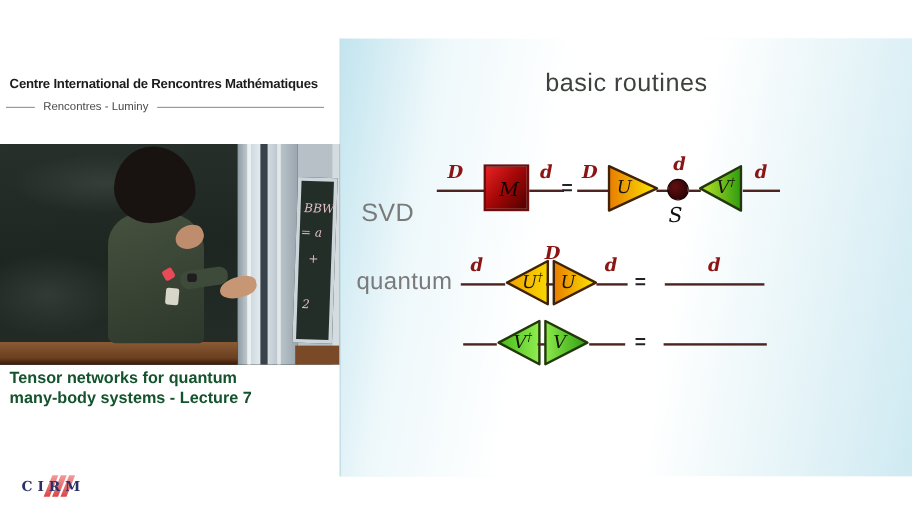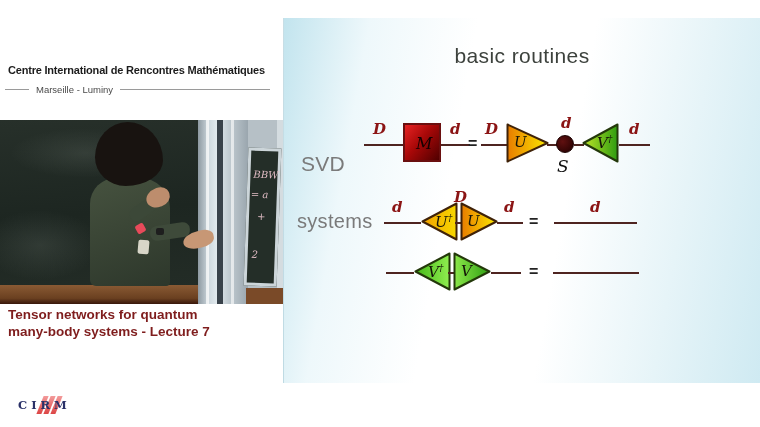--- a/index.html
+++ b/index.html
@@ -10,21 +10,21 @@
   
   #institute { position:absolute; left:8px; top:64px; width:275px; white-space:nowrap;
     font-size:11px; font-weight:700; letter-spacing:-0.2px; color:#1c1c1c; }
   #location-row { position:absolute; left:5px; top:84px; width:265px; display:flex; align-items:center; gap:7px; }
   #location-row .rule { height:1px; background:#9a9a9a; }
   #location-row .rule.short { width:24px; }
   #location-row .rule.long { flex:1; }
   #location { font-size:9.5px; color:#4a4a4a; white-space:nowrap; }
 
   #lecture-title { position:absolute; left:8px; top:306px; font-size:13.5px; font-weight:700;
-    color:#7f1d1d; line-height:17px; }
+    color:#14532d; line-height:17px; }
   #speaker { position:absolute; left:8px; top:343px; font-size:12.5px; color:#63676e; }
 
   
   #logo { position:absolute; left:18px; top:396px; width:60px; height:20px; }
   #logo .slash { position:absolute; top:0; width:5px; height:18px; transform:skewX(-22deg);
     background:linear-gradient(180deg,#f29090,#d83030); opacity:0.9; }
   #logo .letters { position:absolute; left:0; top:2px; z-index:2; font-family:"DejaVu Serif",serif;
     font-weight:700; font-size:11.5px; letter-spacing:4px; color:var(--logo_navy,#2a3168); }
 
   
@@ -62,21 +62,21 @@
     transform:rotate(-8deg); border-radius:7px; }
   .hand-out { position:absolute; left:183px; top:111px; width:31px; height:17px; background:#c79775;
     border-radius:60% 40% 50% 50%; transform:rotate(-12deg); }
   .wristband { position:absolute; left:136px; top:104px; width:9px; height:9px; background:#e84a5a;
     transform:rotate(-30deg); border-radius:2px; }
   .watch { position:absolute; left:156px; top:108px; width:8px; height:7px; background:#1e1e1e; border-radius:2px; }
   .badge { position:absolute; left:138px; top:120px; width:11px; height:14px; background:#d8d6c8;
     transform:rotate(5deg); border-radius:2px; }
 
   
-  #slide { position:absolute; left:283px; top:18px; width:477px; height:365px;
+  #slide { position:absolute; left:283px; top:32px; width:477px; height:365px;
     border-left:1px solid rgba(160,190,200,0.35);
     background:linear-gradient(100deg,#c2e4ee 0%, #eef8fb 16%, #ffffff 36%, #ffffff 58%, #e6f4f8 80%, #cfeaf2 100%); }
   #slide-title { position:absolute; left:0; right:0; top:26px; text-align:center;
     font-size:21px; letter-spacing:0.4px; color:#3d423d; }
 
   .bond { position:absolute; height:2px; background:var(--bond_line,#4e2420); }
   .blabel { position:absolute; font-family:"DejaVu Serif",serif; font-style:italic; font-weight:700;
     font-size:15px; color:var(--bond_label,#8b1414); }
   .eq { position:absolute; font-weight:700; font-size:16px; color:#222; }
   .rowlabel { position:absolute; font-size:20px; color:#7a7a7a; letter-spacing:0.3px; }
@@ -123,21 +123,21 @@
         <stop offset="1" stop-color="#90ee50"></stop>
     </linearGradient>
   </defs>
 </svg>
 
 <div id="frame">
 
   <div id="institute">Centre International de Rencontres Mathématiques</div>
   <div id="location-row">
     <div class="rule short"></div>
-    <div id="location">Marseille - Luminy</div>
+    <div id="location">Rencontres - Luminy</div>
     <div class="rule long"></div>
   </div>
 
   <div id="photo">
     <div id="board-main">
       <div class="smudge" style="left:10px;top:8px;width:150px;height:50px"></div>
       <div class="smudge" style="left:-20px;top:90px;width:120px;height:70px"></div>
     </div>
     <div id="frame-col">
       <div class="hi-stripe"></div>
@@ -208,21 +208,21 @@
 
     <div class="tri" style="left:298px;top:105px">
       <svg width="37" height="40" viewBox="0 0 37 40">
           <polygon points="35.5,1.5 1.5,20 35.5,38.5" fill="url(#gGreenSVD)" stroke="#23380a" stroke-width="2" stroke-linejoin="round"></polygon>
         </svg>
       <span class="lab" style="left:15px;top:10px"><span>V</span><sup>†</sup></span>
     </div>
     <div class="bond" style="left:335px;top:126px;width:31px"></div>
     <div class="blabel" style="left:345px;top:102px">d</div>
 
-    <div class="rowlabel" style="left:13px;top:192px">systems</div>
+    <div class="rowlabel" style="left:13px;top:192px">quantum</div>
     <div class="bond" style="left:100px;top:204px;width:37px"></div>
     <div class="blabel" style="left:108px;top:180px">d</div>
     <div class="tri" style="left:137px;top:184px">
       <svg width="37" height="39" viewBox="0 0 37 39">
           <polygon points="35.5,1.5 1.5,19.5 35.5,37.5" fill="url(#gOrangeL)" stroke="#3f2208" stroke-width="2" stroke-linejoin="round"></polygon>
         </svg>
       <span class="lab" style="left:14px;top:10px"><span>U</span><sup>†</sup></span>
     </div>
     <div class="bond" style="left:171px;top:204px;width:8px"></div>
     <div class="blabel" style="left:170px;top:170px">D</div>

